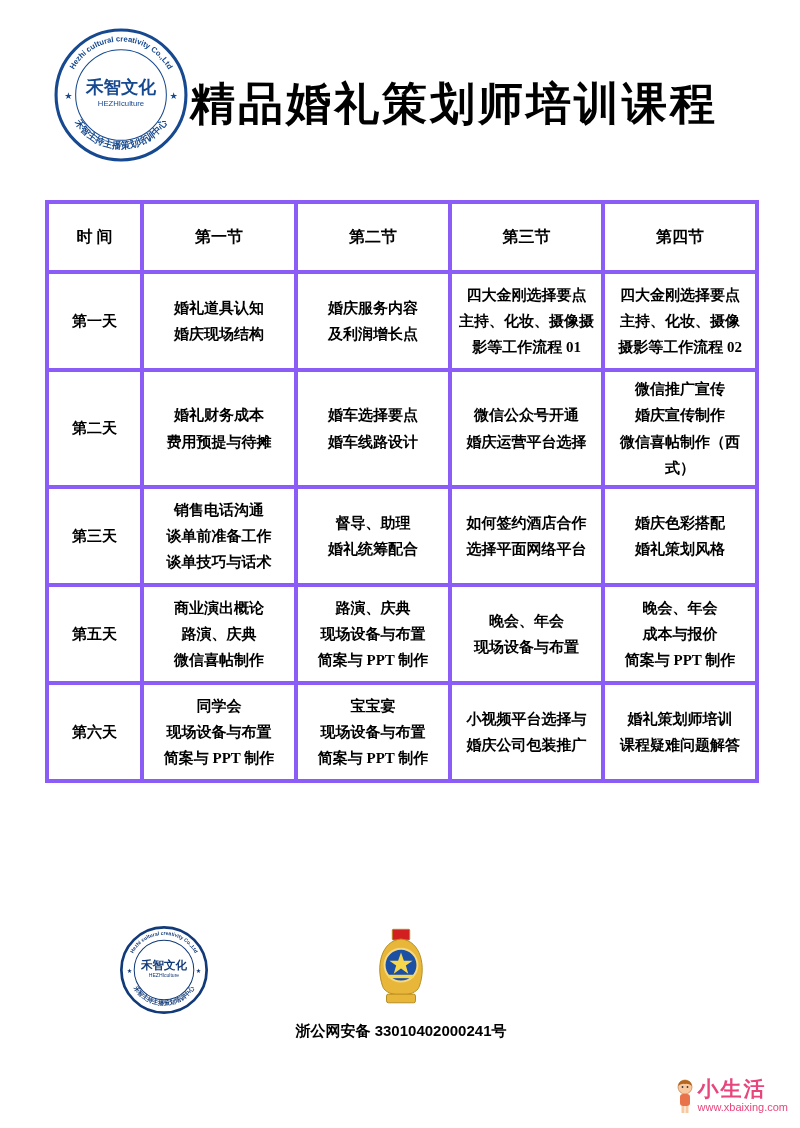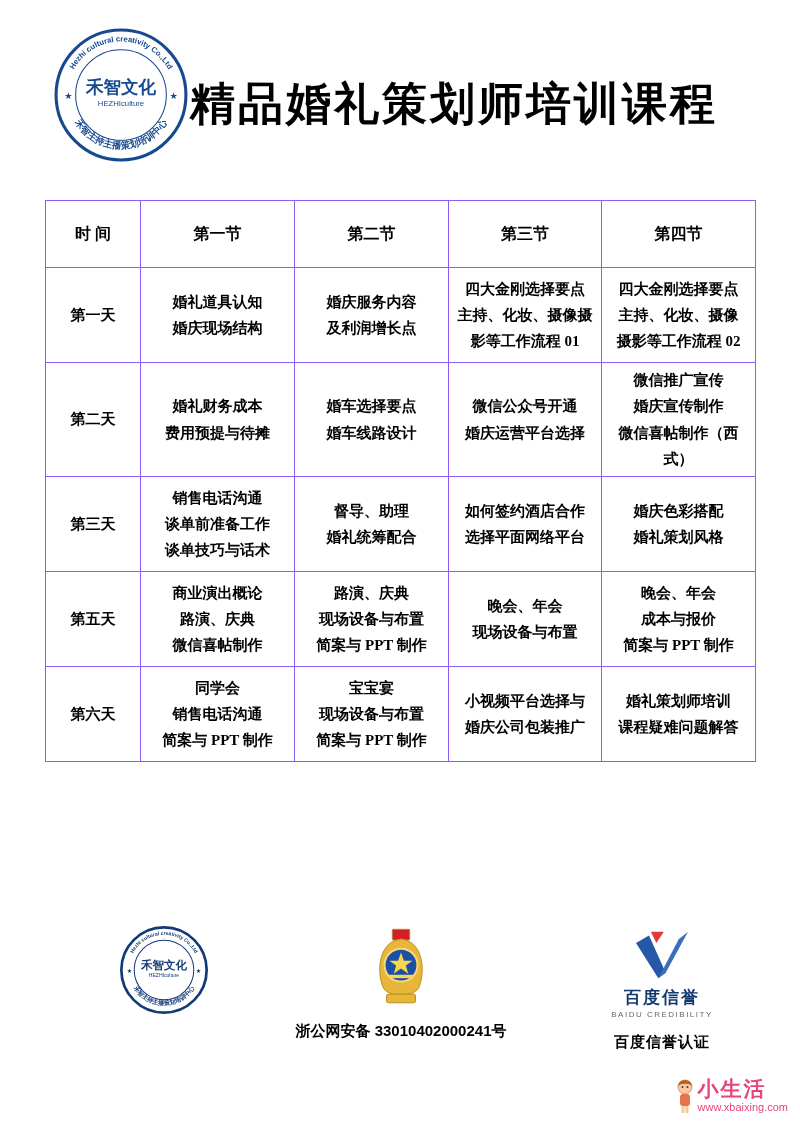--- a/index.html
+++ b/index.html
@@ -16,21 +16,21 @@
     font-family:"Liberation Serif","DejaVu Serif",serif;
     font-size:45px;font-weight:900;color:#000;letter-spacing:3px;white-space:nowrap;
   }
   
   .course-table{
     position:absolute;left:45px;top:200px;width:710px;
     border-collapse:collapse;table-layout:fixed;
     font-family:"Liberation Serif","DejaVu Serif",serif;
   }
   .course-table th,.course-table td{
-    border:1px solid #8b5cf6;text-align:center;vertical-align:middle;
+    border:4px solid #8b5cf6;text-align:center;vertical-align:middle;
     color:#000;white-space:pre-line;line-height:1.75;padding:4px 3px;
   }
   .course-table th{height:58px;font-size:16px;font-weight:700;}
   .course-table td{height:86px;font-size:15px;font-weight:600;}
   .course-table td.day-cell{font-size:15px;font-weight:700;}
   
   .copyright{
     position:absolute;left:48px;top:1022px;width:236px;text-align:center;
     font-size:13px;color:#222;
   }
@@ -144,21 +144,21 @@
 简案与 PPT 制作</td>
         <td>晚会、年会
 现场设备与布置</td>
         <td>晚会、年会
 成本与报价
 简案与 PPT 制作</td>
       </tr>
       <tr>
         <td class="day-cell">第六天</td>
         <td>同学会
-销售电话沟通
+现场设备与布置
 简案与 PPT 制作</td>
         <td>宝宝宴
 现场设备与布置
 简案与 PPT 制作</td>
         <td>小视频平台选择与
 婚庆公司包装推广</td>
         <td>婚礼策划师培训
 课程疑难问题解答</td>
       </tr>
     </tbody>
@@ -188,30 +188,20 @@
     <rect x="21" y="1" width="18" height="11" rx="1" fill="#d21f1f" stroke="#b38a1e" stroke-width="1"></rect>
     <path d="M30,11 C9,13 4,40 11,60 C15,72 45,72 49,60 C56,40 51,13 30,11" fill="#e8b73a" stroke="#b38a1e" stroke-width="1"></path>
     <circle cx="30" cy="38" r="17" fill="#1c50a5" stroke="#f5d981" stroke-width="2"></circle>
     <polygon points="30,25 33,33.5 42,33.5 35,38.5 37.5,47 30,41.5 22.5,47 25,38.5 18,33.5 27,33.5" fill="#f7d74c"></polygon>
     <rect x="17" y="48" width="26" height="3.5" fill="#f7d74c"></rect>
     <rect x="15" y="68" width="30" height="9" rx="2" fill="#e8b73a" stroke="#b38a1e" stroke-width="1"></rect>
   </svg>
 
   <div class="police-record">浙公网安备 33010402000241号</div>
 
-  <div class="baidu-block">
-    <svg class="baidu-logo" viewBox="0 0 60 56">
-      <polygon points="2,14 16,6 34,46 26,52" fill="#2558a7"></polygon>
-      <polygon points="58,2 34,46 26,52 48,10" fill="#3a6fc0"></polygon>
-      <polygon points="18,2 32,2 24,14" fill="#e23a3a"></polygon>
-    </svg>
-    <div class="baidu-name-cn">百度信誉</div>
-    <div class="baidu-name-en">BAIDU CREDIBILITY</div>
-    <div class="baidu-caption">百度信誉认证</div>
-  </div>
 
   <div class="watermark">
     <svg class="wm-icon" viewBox="0 0 26 36">
       <circle cx="13" cy="9" r="7" fill="#f8c9a0" stroke="#c9895a" stroke-width="0.8"></circle>
       <path d="M6,8 Q7,2 13,2 Q19,2 20,8 Q16,5 13,6 Q10,5 6,8" fill="#b5651d"></path>
       <circle cx="10.5" cy="9" r="0.9" fill="#333"></circle>
       <circle cx="15.5" cy="9" r="0.9" fill="#333"></circle>
       <rect x="8" y="16" width="10" height="12" rx="3" fill="#e8734a"></rect>
       <rect x="9.5" y="28" width="3" height="7" fill="#f8c9a0"></rect>
       <rect x="13.5" y="28" width="3" height="7" fill="#f8c9a0"></rect>

